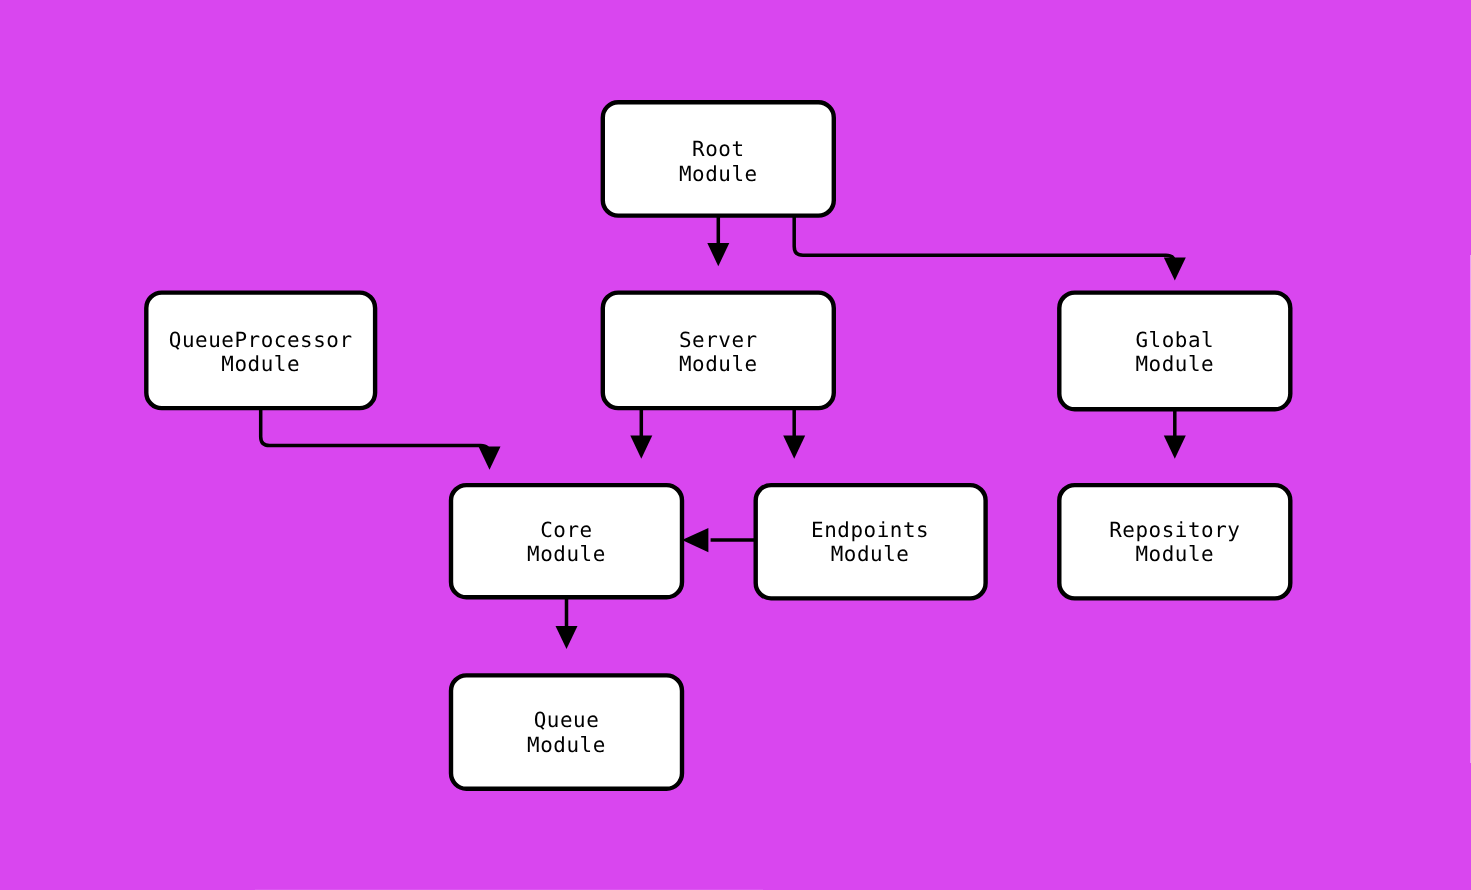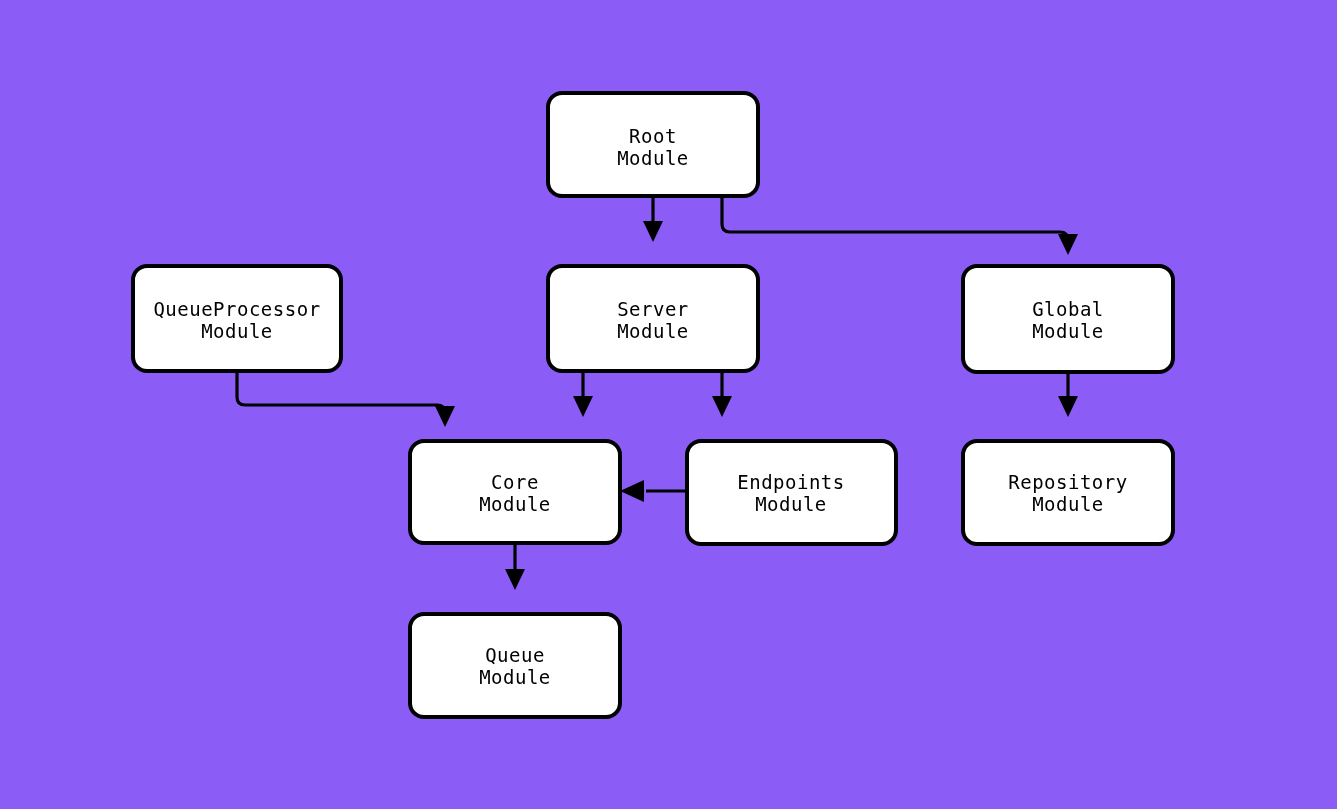--- a/index.html
+++ b/index.html
@@ -10,21 +10,21 @@
   body {
     width: 1337px;
     height: 809px;
     overflow: hidden;
     font-family: "DejaVu Sans Mono", "Liberation Mono", monospace;
   }
   #diagram-root {
     position: relative;
     width: 1337px;
     height: 809px;
-    background: #8b5cf6;
+    background: #d946ef;
   }
   svg.diagram-canvas {
     display: block;
     width: 1337px;
     height: 809px;
   }
   .node-box {
     fill: #ffffff;
     stroke: #000000;
     stroke-width: 4;

